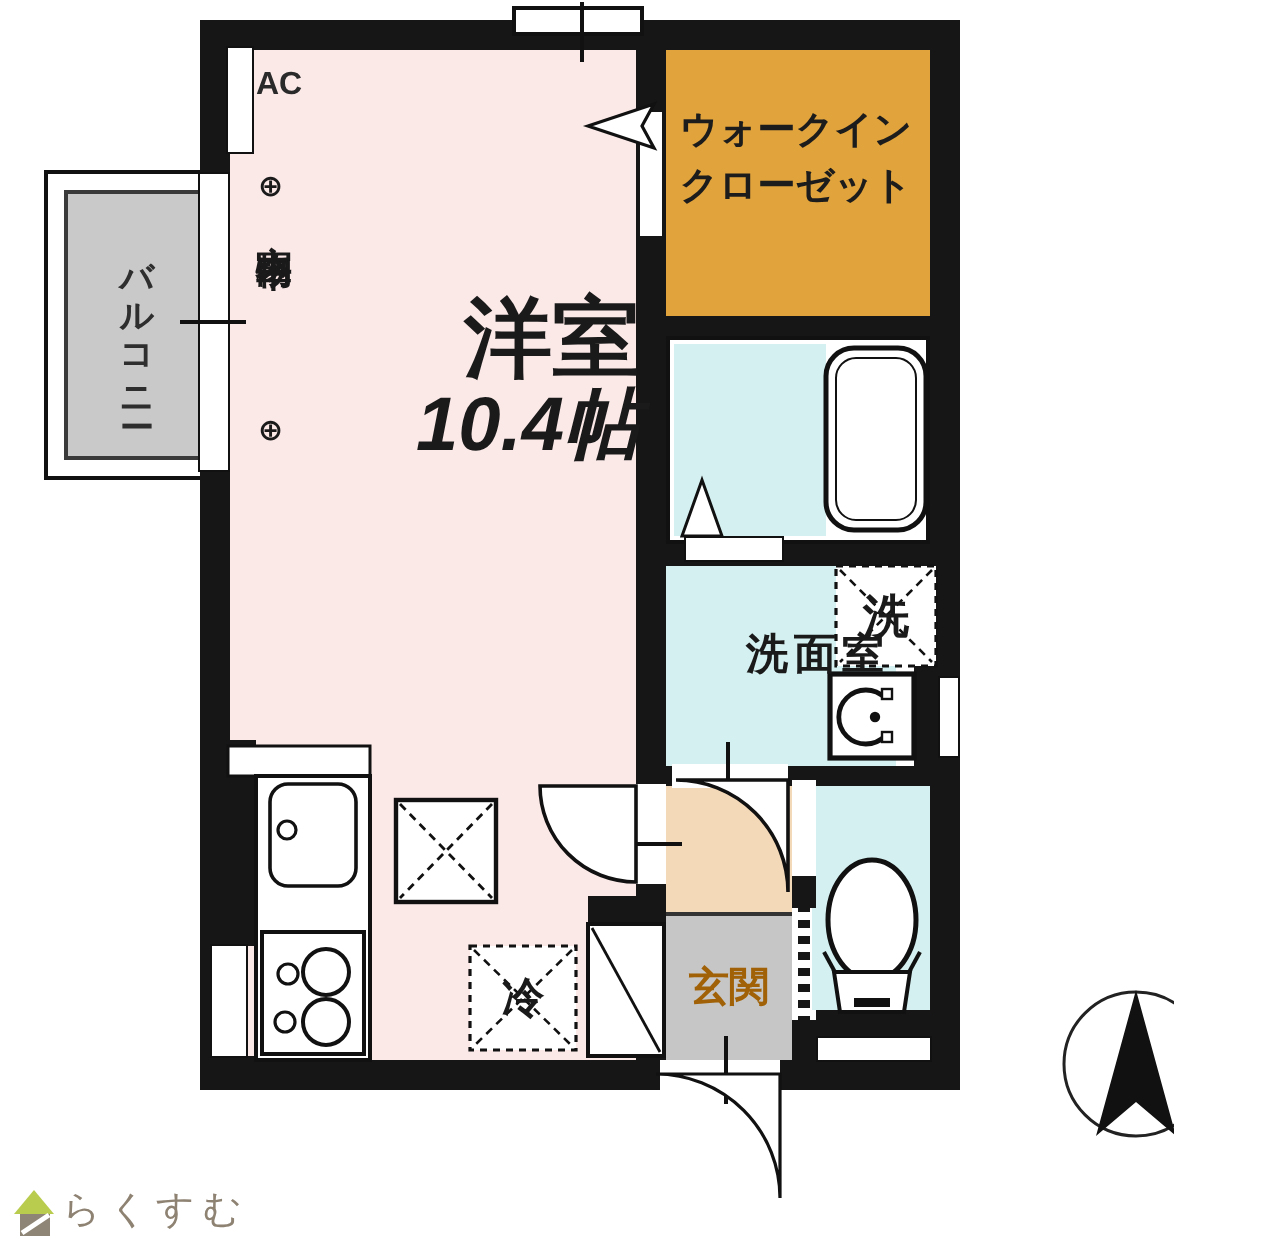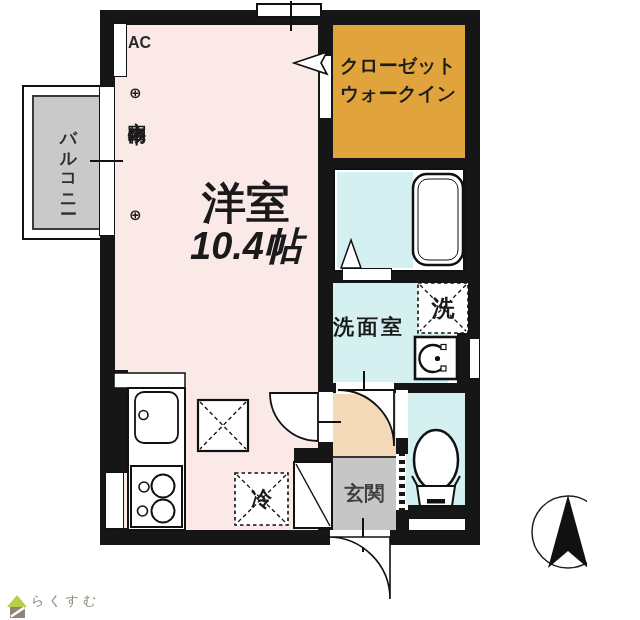--- a/index.html
+++ b/index.html
@@ -148,31 +148,31 @@
     </g>
   </svg>
 
   <div class="win" style="left:113px;top:23px;width:14px;height:54px;"></div>
 
   <div class="lbl" style="left:128px;top:34px;font-size:16px;color:#2a2a2a;">AC</div>
   <div class="lbl" style="left:129px;top:84px;font-size:15px;">⊕</div>
   <div class="lbl vert" style="left:125px;top:108px;font-size:18px;letter-spacing:2px;">室内物干</div>
   <div class="lbl" style="left:129px;top:206px;font-size:15px;">⊕</div>
 
-  <div class="abs" style="left:156px;top:146px;width:180px;text-align:center;color:#111;margin-top:33px;">
+  <div class="abs" style="left:140px;top:146px;width:180px;text-align:right;color:#111;">
     <div class="lbl" style="position:static;font-size:44px;line-height:1.1;">洋室</div>
     <div class="lbl" style="position:static;font-size:38px;line-height:1.05;font-style:italic;">10.4帖</div>
   </div>
 
   <div class="abs" style="left:333px;top:52px;width:130px;text-align:center;color:#1c1c1c;font-weight:700;font-size:19px;line-height:1.45;">
+    <div>ウォークイン</div>
     <div>クローゼット</div>
-    <div>ウォークイン</div>
   </div>
 
-  <div class="lbl" style="left:333px;top:313px;font-size:21px;letter-spacing:3px;">洗面室</div>
+  <div class="lbl" style="left:333px;top:313px;font-size:21px;letter-spacing:3px;padding-left:40px;">洗面室</div>
   <div class="lbl center" style="left:418px;top:284px;width:50px;height:48px;font-size:23px;">洗</div>
-  <div class="lbl center" style="left:333px;top:458px;width:63px;height:70px;font-size:20px;color:#404040;">玄関</div>
+  <div class="lbl center" style="left:333px;top:458px;width:63px;height:70px;font-size:20px;color:#a16207;">玄関</div>
   <div class="lbl center" style="left:235px;top:473px;width:53px;height:52px;font-size:21px;">冷</div>
   <div class="lbl center vert" style="left:32px;top:96px;width:73px;height:133px;font-size:17px;color:#2e2e2e;letter-spacing:2px;">バルコニー</div>
 
-  <div class="abs" style="left:31px;top:592px;font-size:13px;color:#8e8272;letter-spacing:4px;">らくすむ</div>
+  <div class="abs" style="left:31px;top:592px;font-size:19px;color:#8e8272;letter-spacing:4px;">らくすむ</div>
 
 </div>
 
 </body></html>

